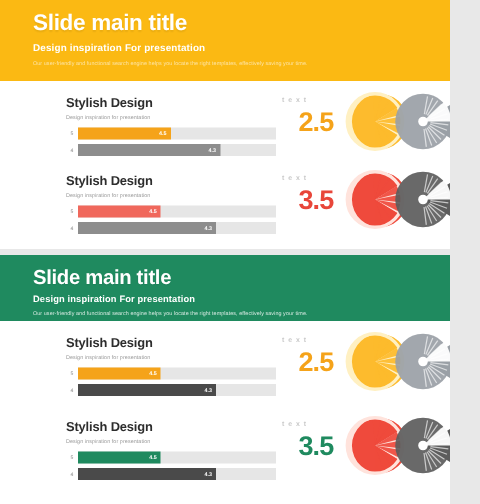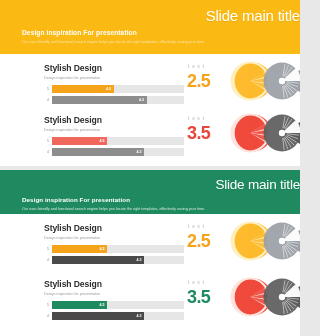--- a/index.html
+++ b/index.html
@@ -12,22 +12,22 @@
   .slide { width:300px; background:#ffffff; position:relative; overflow:hidden; }
   .slide.first { height:166px; }
   .slide.second { height:170px; }
   .gap { height:4px; background:#e8e8e8; }
 
   .header { padding:7px 0 6px 22px; position:relative; }
   .header.yellow { background:#fbb913; height:54px; }
   .header.green  { background:#1f8a5f; height:44px; }
 
   .hdr-title {
-    color:#ffffff; font-weight:normal; letter-spacing:-0.2px;
-    font-size:15px; line-height:18px; text-shadow:0 1px 1px rgba(0,0,0,.07);text-align:right;
+    color:#ffffff; font-weight:bold; letter-spacing:-0.2px;
+    font-size:15px; line-height:18px; text-shadow:0 1px 1px rgba(0,0,0,.07);
   }
   .header.green .hdr-title { font-size:13.5px; line-height:16px; }
   .hdr-sub {
     color:#ffffff; font-weight:bold; font-size:6.6px;
     line-height:9px; margin-top:3px; letter-spacing:.1px;
   }
   .header.green .hdr-sub { font-size:6.2px; margin-top:2px; }
   .hdr-desc {
     color:rgba(255,255,255,.82); font-size:3.6px; line-height:6px;
     margin-top:2px; letter-spacing:.05px; white-space:nowrap;
@@ -53,21 +53,21 @@
     font-size:3.6px; color:#ffffff; font-weight:bold;
   }
 
   
   .info { position:absolute; inset:0; }
   .info-text {
     position:absolute; left:4px; top:10px; font-size:4.6px;
     letter-spacing:2.6px; font-weight:bold;
   }
   .info-num {
-    position:absolute; left:3px; top:18px; font-size:18px;
+    position:absolute; left:15px; top:18px; font-size:18px;
     font-weight:bold; letter-spacing:-.6px; line-height:18px;
   }
   .graphic { position:absolute; left:40px; top:3px; width:100px; height:48px; }
   .graphic svg { display:block; }
 </style>
 </head>
 <body>
 
 <div id="root">
   <div class="slide first">

